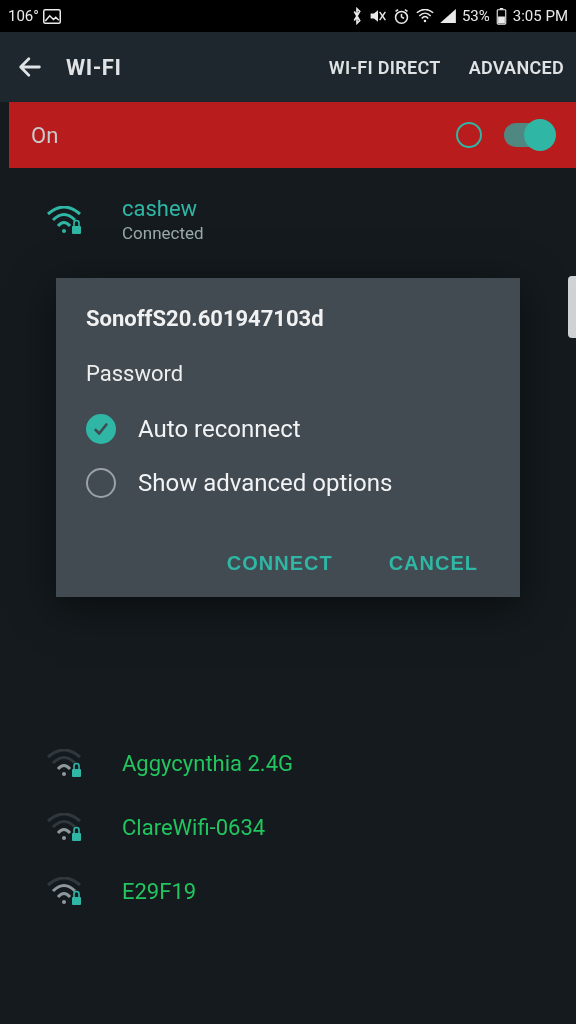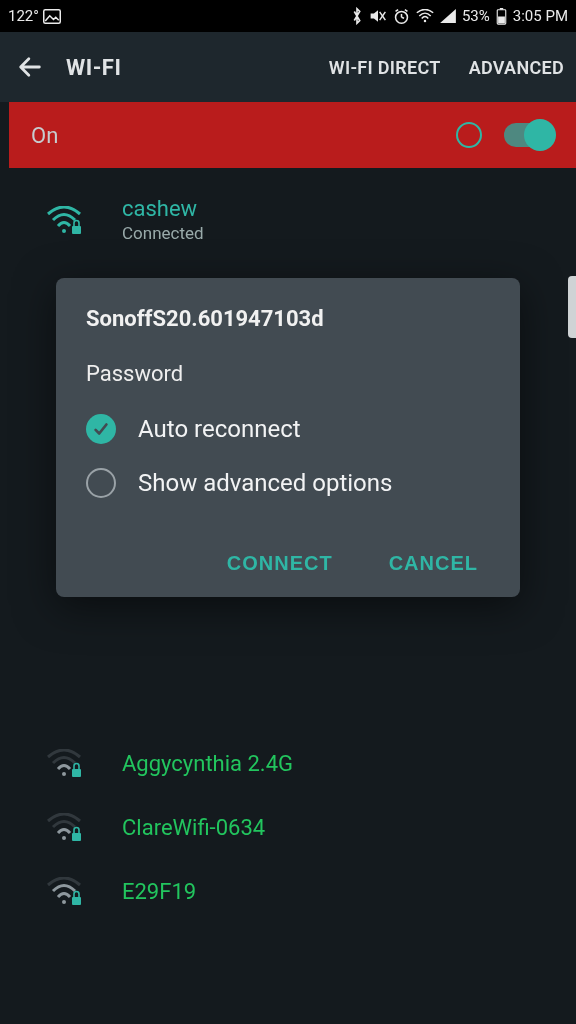--- a/index.html
+++ b/index.html
@@ -32,40 +32,40 @@
   .wifi-label { font-size: 22px; color: #22c55e; }
   .wifi-label.connected-name { color: #2fb6a5; }
   .wifi-sub { font-size: 17px; color: #9aa; margin-top: 2px; }
   .wifi-text { display: flex; flex-direction: column; }
 
   
   .scroll-hint { position: absolute; top: 276px; right: 0; width: 8px; height: 62px; background: #cfd3d5; border-radius: 4px 0 0 4px; }
 
   
   .dialog-backdrop { position: absolute; inset: 0; display: flex; align-items: flex-start; justify-content: center; }
-  .dialog { margin-top: 278px; width: 464px; background: #424b52; border-radius: 8px; box-shadow: 0 10px 40px rgba(0,0,0,0.5); padding: 28px 30px 12px 30px; color: #f1f1f1; }
+  .dialog { margin-top: 278px; width: 464px; background: #424b52; border-radius: 0; box-shadow: 0 10px 40px rgba(0,0,0,0.5); padding: 28px 30px 12px 30px; color: #f1f1f1; }
   .dialog-title { font-size: 22px; font-weight: 700; margin-bottom: 30px; }
   .field-label { font-size: 22px; color: #eee; margin-bottom: 4px; }
   .password-input { width: 100%; background: transparent; border: none; border-bottom: 2px solid #1b998b; color: #2fb6a5; font-size: 22px; padding: 6px 0 8px 0; outline: none; }
   .chk-row { display: flex; align-items: center; margin-top: 28px; }
   .chk-row + .chk-row { margin-top: 24px; }
   .chk { width: 30px; height: 30px; border-radius: 50%; margin-right: 22px; display: flex; align-items: center; justify-content: center; flex-shrink: 0; }
   .chk.checked { background: #2fb6a5; }
   .chk.checked svg { stroke: #424b52; }
   .chk.unchecked { border: 2.5px solid #9aa2a7; }
   .chk-label { font-size: 24px; color: #f2f3f4; }
   .dialog-actions { display: flex; justify-content: flex-end; gap: 48px; margin-top: 44px; padding-right: 8px; }
   .dlg-btn { background: none; border: none; color: #2fb6a5; font-size: 20px; font-weight: 700; letter-spacing: 1px; padding: 10px 4px; }
 </style>
 </head>
 <body>
 
 <div class="statusbar">
   <div class="statusbar-left">
-    <span>122°</span>
+    <span>106°</span>
     <span class="sb-icon">
       <svg width="18" height="15" viewBox="0 0 24 20">
           <rect x="1" y="1" width="22" height="18" rx="2" fill="none" stroke="#eaeaea" stroke-width="2"></rect>
           <polyline points="3,16 9,9 14,14 17,11 21,15" fill="none" stroke="#eaeaea" stroke-width="2"></polyline>
         </svg>
     </span>
   </div>
   <div class="statusbar-right">
     <span class="sb-icon">
       <svg width="12" height="18" viewBox="0 0 12 20">

